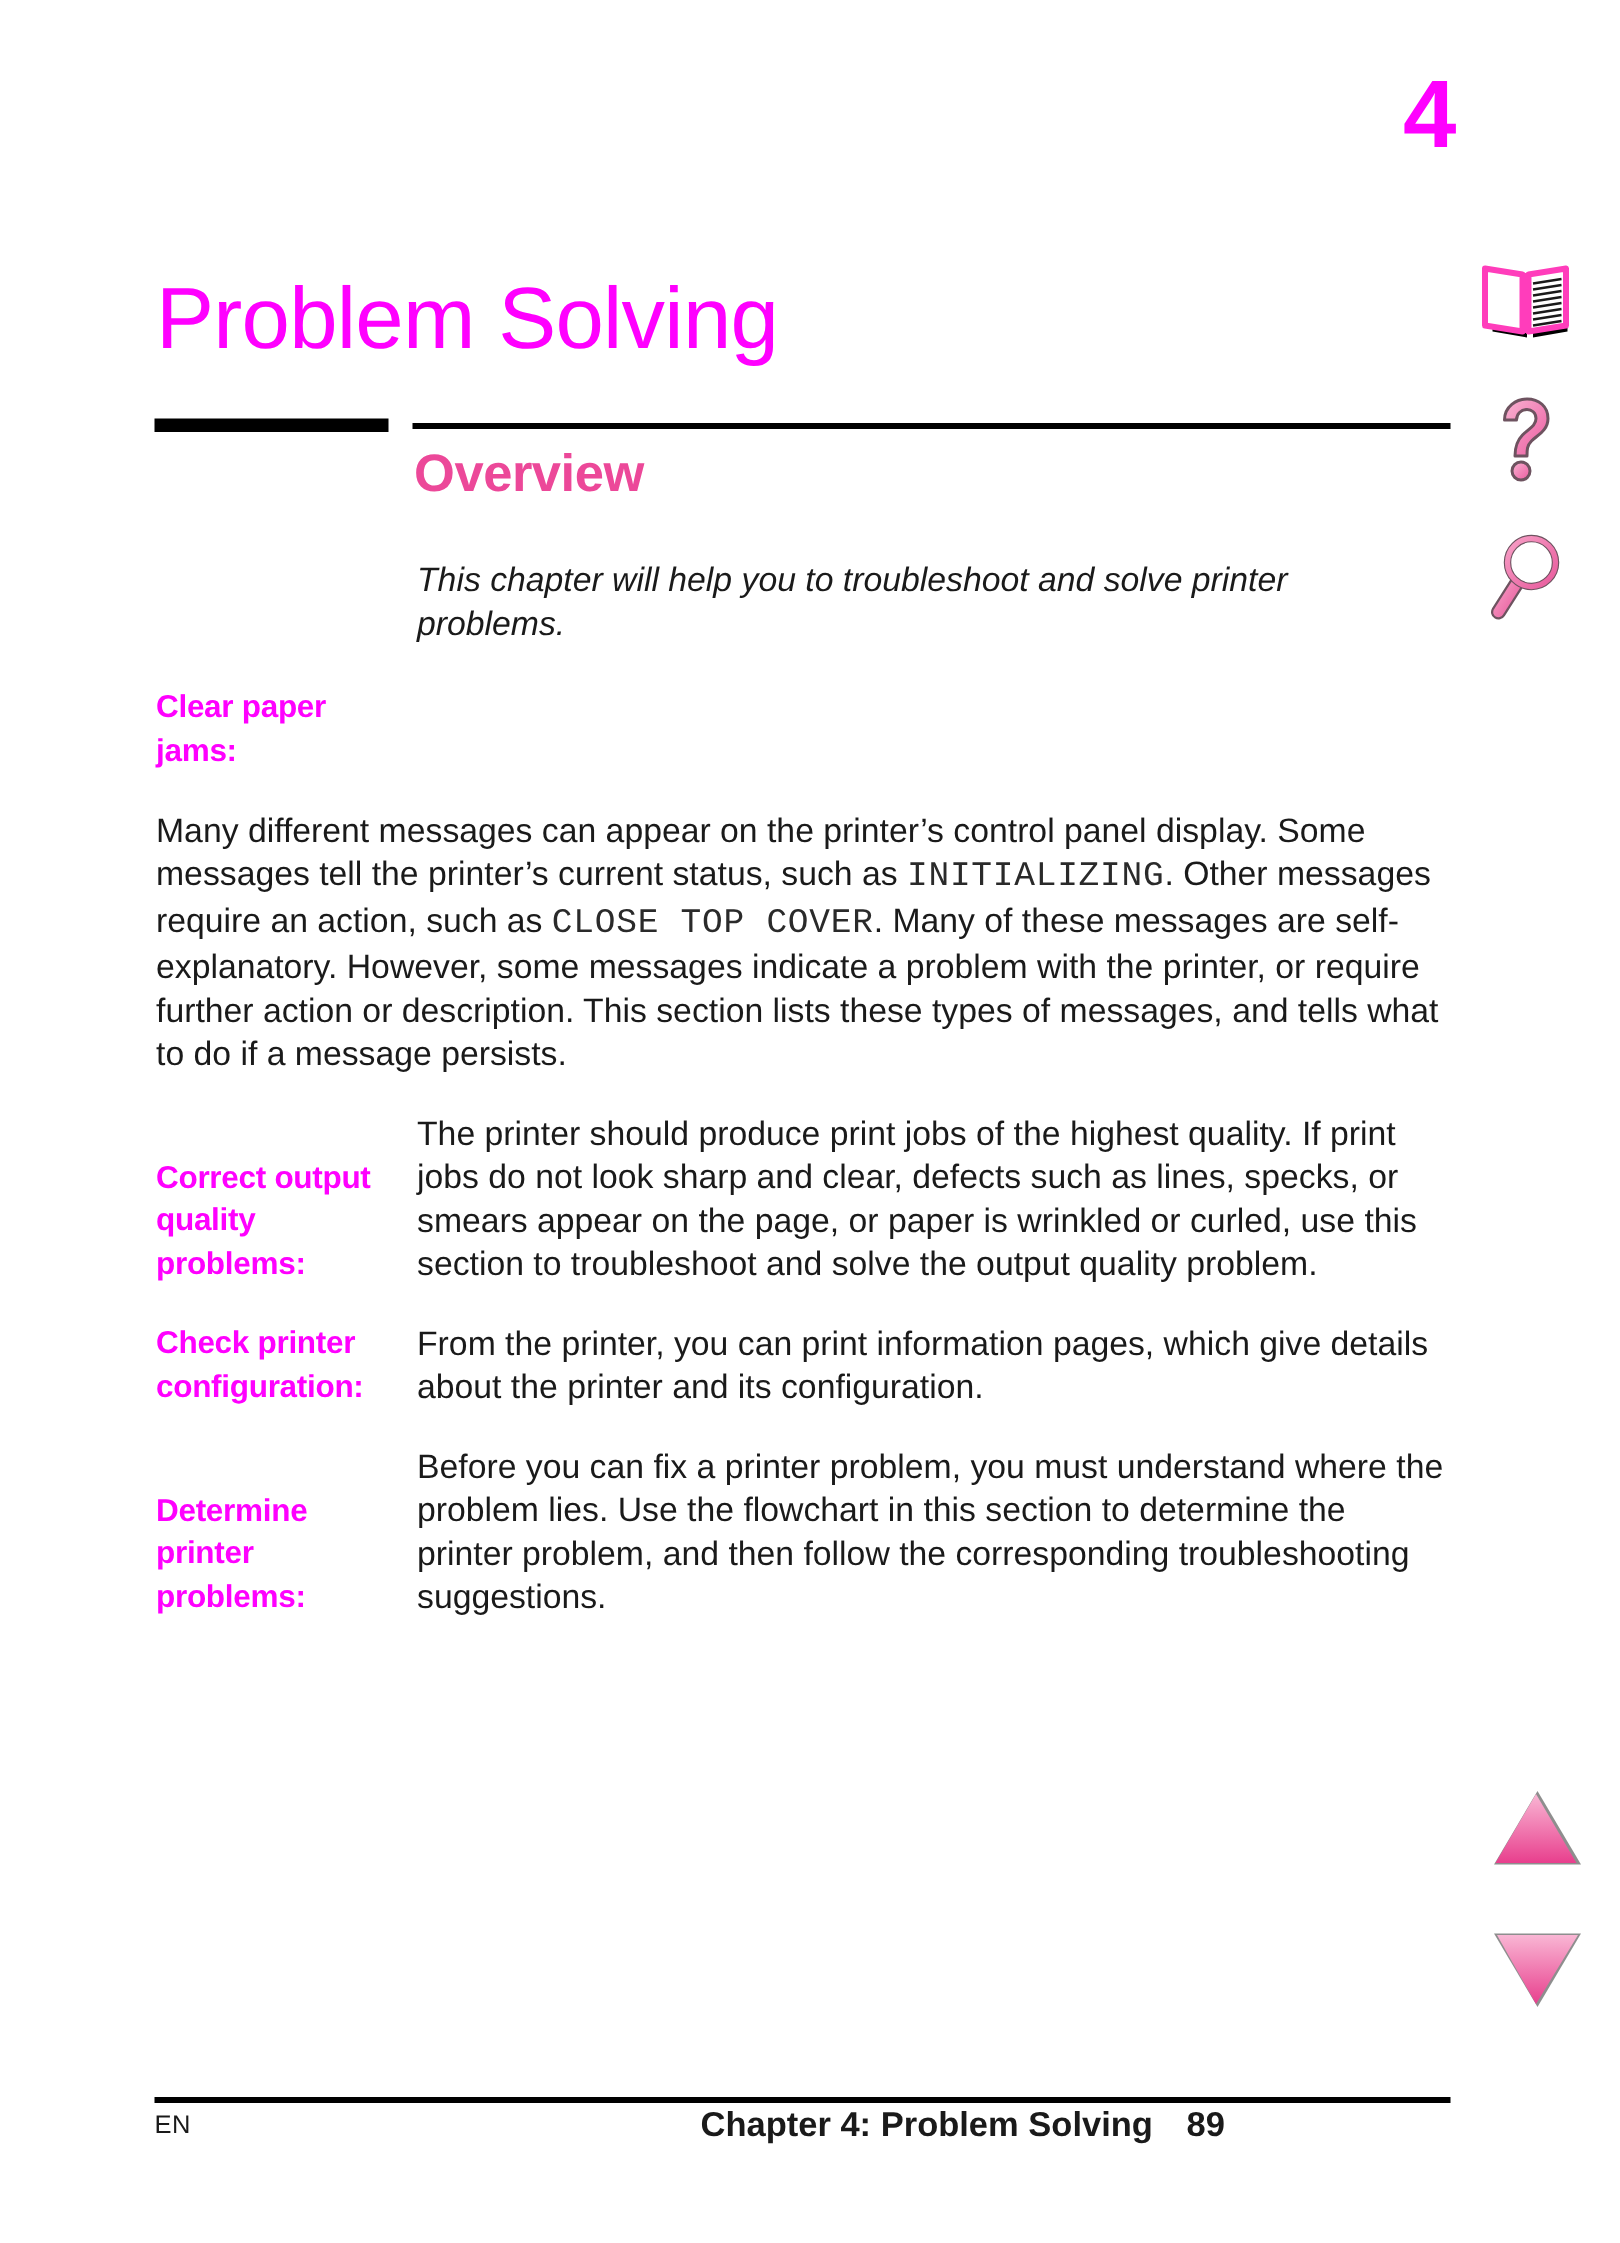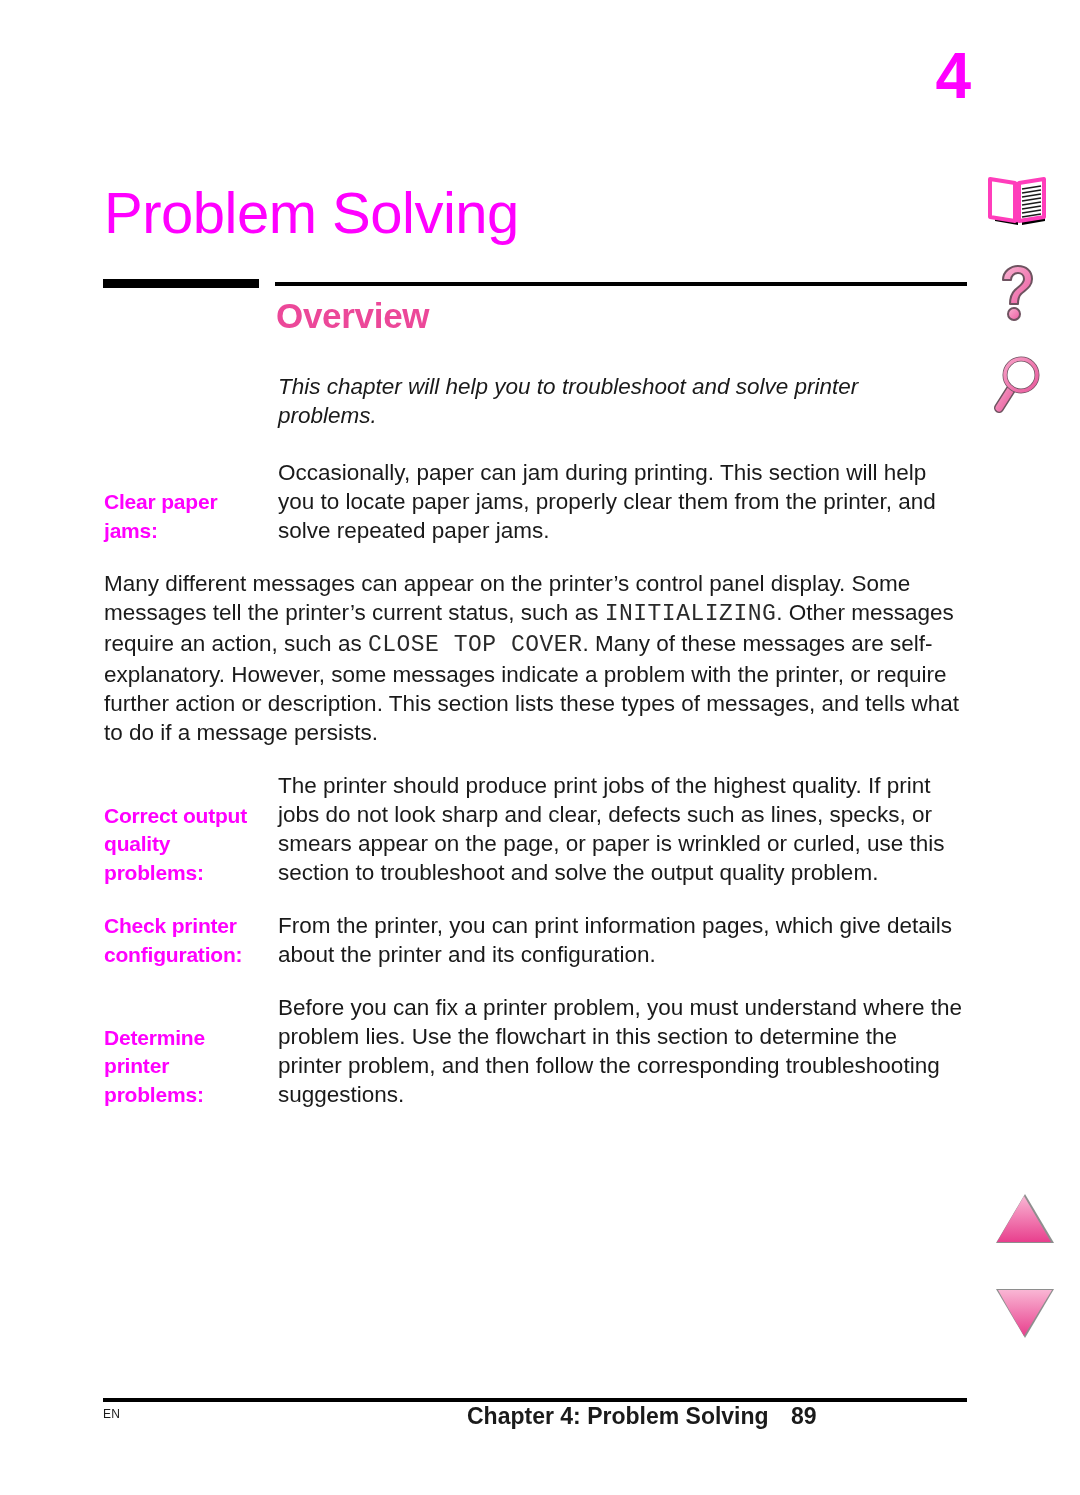--- a/index.html
+++ b/index.html
@@ -157,21 +157,21 @@
     left: 103px;
     top: 1398px;
     width: 864px;
     height: 4px;
     background: #000000;
   }
   .footer-left {
     position: absolute;
     left: 103px;
     top: 1407px;
-    font-size: 12px;
+    font-size: 17px;
     color: #1a1a1a;
     letter-spacing: 0.3px;
   }
   .footer-right {
     position: absolute;
     left: 467px;
     top: 1403px;
     width: 500px;
     font-size: 23px;
     font-weight: bold;
@@ -193,21 +193,20 @@
   <div class="rule-thin"></div>
 
   <div class="section-heading">Overview</div>
 
   <div class="content">
 
     <p class="intro">This chapter will help you to troubleshoot and solve printer problems.</p>
 
     <div class="defrow">
       <div class="defterm">Clear paper jams:</div>
-      <div class="defdesc">Occasionally, paper can jam during printing. This section will help you to locate paper jams, properly clear them from the printer, and solve repeated paper jams.</div>
     </div>
 
     <div class="defrow">
       <div class="defdesc"><span>Many different messages can appear on the printer’s control panel display. Some messages tell the printer’s current status, such as </span><span class="lcd">INITIALIZING</span><span>. Other messages require an action, such as </span><span class="lcd">CLOSE TOP COVER</span><span>. Many of these messages are self-explanatory. However, some messages indicate a problem with the printer, or require further action or description. This section lists these types of messages, and tells what to do if a message persists.</span></div>
     </div>
 
     <div class="defrow">
       <div class="defterm">Correct output quality problems:</div>
       <div class="defdesc">The printer should produce print jobs of the highest quality. If print jobs do not look sharp and clear, defects such as lines, specks, or smears appear on the page, or paper is wrinkled or curled, use this section to troubleshoot and solve the output quality problem.</div>
     </div>

